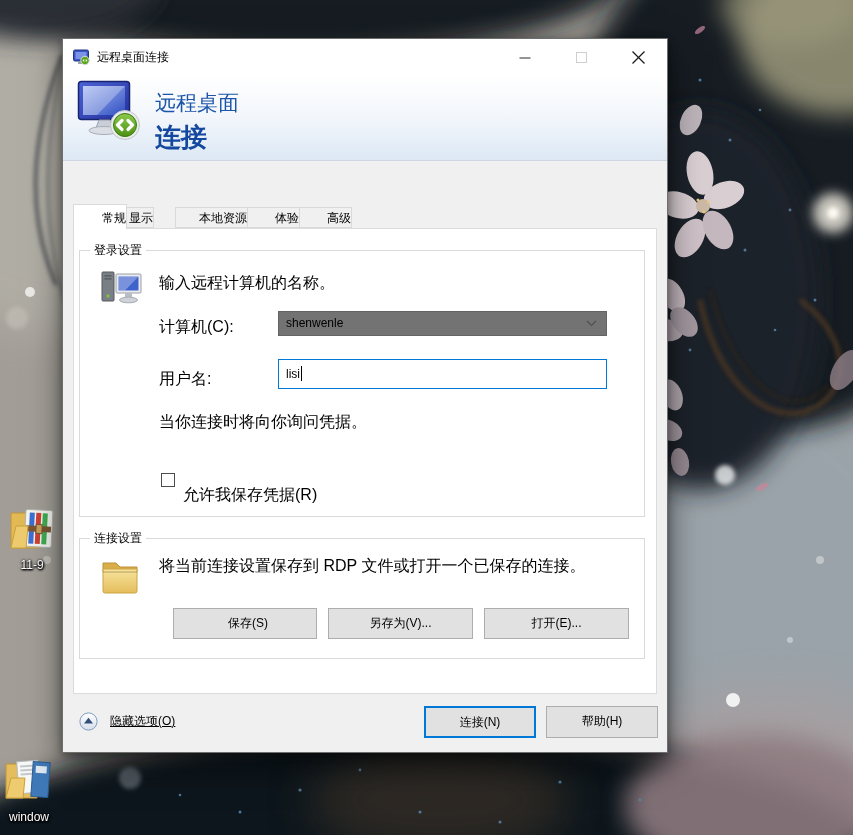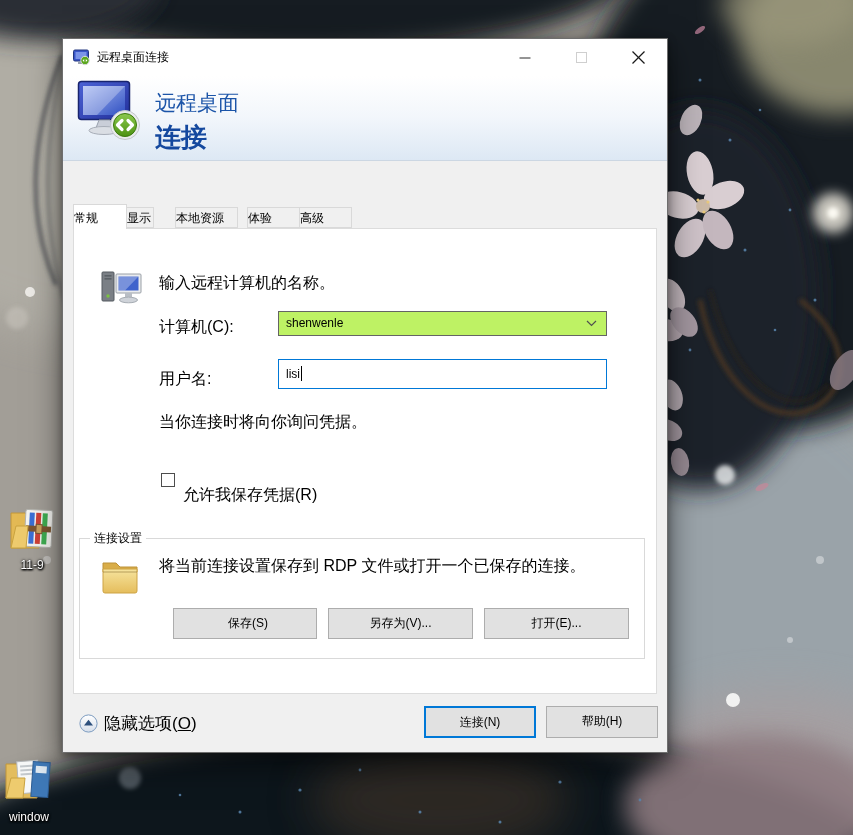--- a/index.html
+++ b/index.html
@@ -26,54 +26,54 @@
 
   .headerband { position:absolute; left:0; top:37px; width:100%; height:85px;
                 background:linear-gradient(180deg,#ffffff 0%,#f2f6fb 50%,#dde8f4 100%);
                 border-bottom:1px solid #ccd7e3; }
   .headerband .big-ico { position:absolute; left:14px; top:4px; }
   .hdr-l1 { position:absolute; left:92px; top:13px; font-size:21px; color:#1b54a8; }
   .hdr-l2 { position:absolute; left:92px; top:44px; font-size:26px; font-weight:bold; color:#14489e; }
 
   
   .tab { position:absolute; height:21px; top:168px; background:#f0f0f0; border:1px solid #d9d9d9;
-         text-align:left; line-height:20px; font-size:12px; }
+         text-align:right; line-height:20px; font-size:12px; }
   .tab.sel { top:165px; height:25px; background:#fff; border-bottom:none; z-index:3; line-height:26px; }
   .tabpanel { position:absolute; left:10px; top:189px; width:584px; height:466px;
               background:#fff; border:1px solid #dcdcdc; z-index:1; }
 
   .groupbox { position:absolute; left:16px; width:566px; border:1px solid #d9d9d9; }
   .groupbox .legend { position:absolute; left:10px; top:-9px; background:#fff; padding:0 4px; font-size:12px; }
   #group-logon { top:211px; height:267px; }
   #group-conn  { top:499px; height:121px; }
 
   .dlg-text { position:absolute; font-size:16px; color:#000; white-space:nowrap; }
 
-  .combo { position:absolute; left:215px; top:272px; width:329px; height:25px; background:#bef264;
+  .combo { position:absolute; left:215px; top:272px; width:329px; height:25px; background:#737373;
            border:1px solid #646464; }
   .combo .val { position:absolute; left:7px; top:0; line-height:23px; font-size:12px; }
   .combo .chev { position:absolute; right:9px; top:8px; }
   .textfield { position:absolute; left:215px; top:320px; width:329px; height:30px; background:#fff;
                border:1px solid #0078d7; }
   .textfield .val { position:absolute; left:7px; top:0; line-height:28px; font-size:12px; }
   .caret { display:inline-block; width:1px; height:15px; background:#000; vertical-align:-3px; margin-left:1px; }
 
   .checkbox { position:absolute; left:98px; top:434px; width:14px; height:14px; background:#fff; border:1px solid #4d4d4d; }
 
   .btn { position:absolute; height:31px; background:#e1e1e1; border:1px solid #adadad;
          font-size:12px; text-align:center; line-height:29px; }
   #btn-save   { left:110px; top:569px; width:144px; }
   #btn-saveas { left:265px; top:569px; width:145px; }
   #btn-open   { left:421px; top:569px; width:145px; }
 
   #btn-connect { left:361px; top:667px; width:112px; height:32px; border:2px solid #0078d7; line-height:28px; }
   #btn-help    { left:483px; top:667px; width:112px; height:32px; }
 
   .hideopt { position:absolute; left:16px; top:673px; display:flex; align-items:center; }
-  .hideopt .lbl { margin-left:6px; font-size:17px; }
+  .hideopt .lbl { margin-left:12px; font-size:12px;text-decoration:underline; }
   .ukey { text-decoration:underline; }
 </style>
 </head>
 <body>
 
 <div class="stage">
 
   <svg class="wallpaper" width="853" height="835" viewBox="0 0 853 835">
     <defs>
       <filter id="b6" x="-40%" y="-40%" width="180%" height="180%">
@@ -258,26 +258,29 @@
         <circle cx="48" cy="45" r="11.5" fill="url(#gGrn)" stroke="#3c7a0e"></circle>
         <path d="M45,49.5 L40.5,45 L45,40.5" stroke="#fff" stroke-width="3.2" fill="none" stroke-linecap="round" stroke-linejoin="round"></path>
         <path d="M51,40.5 L55.5,45 L51,49.5" stroke="#fff" stroke-width="3.2" fill="none" stroke-linecap="round" stroke-linejoin="round"></path>
       </svg>
       <div class="hdr-l1">远程桌面</div>
       <div class="hdr-l2">连接</div>
     </div>
 
     <div class="tab sel" style="left:10px;  width:54px;">常规</div>
     <div class="tab" style="left:63px;  width:28px;">显示</div>
-    <div class="tab" style="left:112px; width:63px;">本地资源</div>
+    <div class="tab" style="left:112px; width:73px;">本地资源</div>
     <div class="tab" style="left:184px; width:53px;">体验</div>
     <div class="tab" style="left:236px; width:53px;">高级</div>
 
     <div class="tabpanel"></div>
 
+    <div class="groupbox" id="group-logon" style="z-index:2;">
+      <div class="legend">登录设置</div>
+    </div>
     <svg style="position:absolute; left:36px; top:230px; z-index:2;" width="44" height="40" viewBox="0 0 44 40">
       <rect x="3" y="3" width="12" height="29" rx="1" fill="#7a7f85" stroke="#545a60"></rect>
       <rect x="5.5" y="6" width="7" height="1.6" fill="#5a6066"></rect>
       <rect x="5.5" y="9" width="7" height="1.6" fill="#5a6066"></rect>
       <circle cx="9" cy="27" r="1.7" fill="#7ac142"></circle>
       <rect x="17" y="5" width="25" height="19" rx="1" fill="#e9ebee" stroke="#9aa0a7"></rect>
       <rect x="19.5" y="7.5" width="20" height="14" fill="#3f63cc"></rect>
       <path d="M19.5,7.5 h20 L26,21.5 h-6.5 z" fill="rgba(255,255,255,0.3)"></path>
       <rect x="26" y="24" width="7" height="4" fill="#b9bec5"></rect>
       <ellipse cx="29.5" cy="31" rx="9" ry="2.8" fill="#cfd3d9" stroke="#a5abb2"></ellipse>

